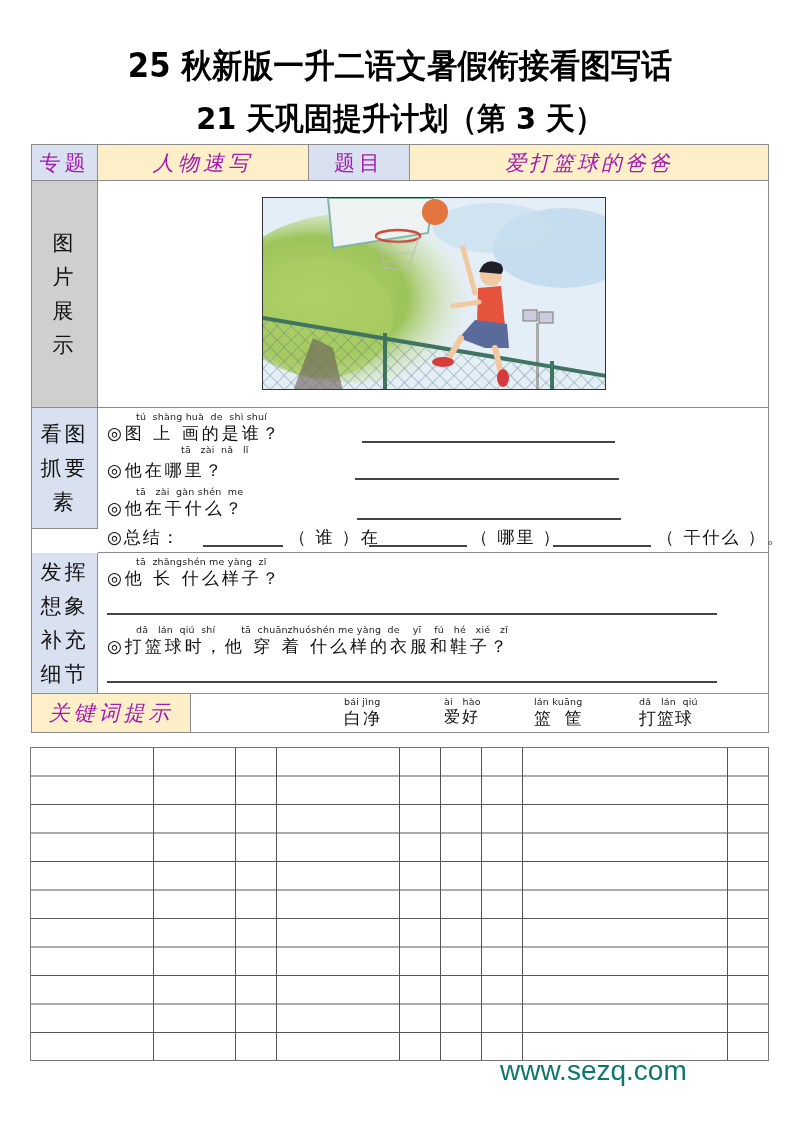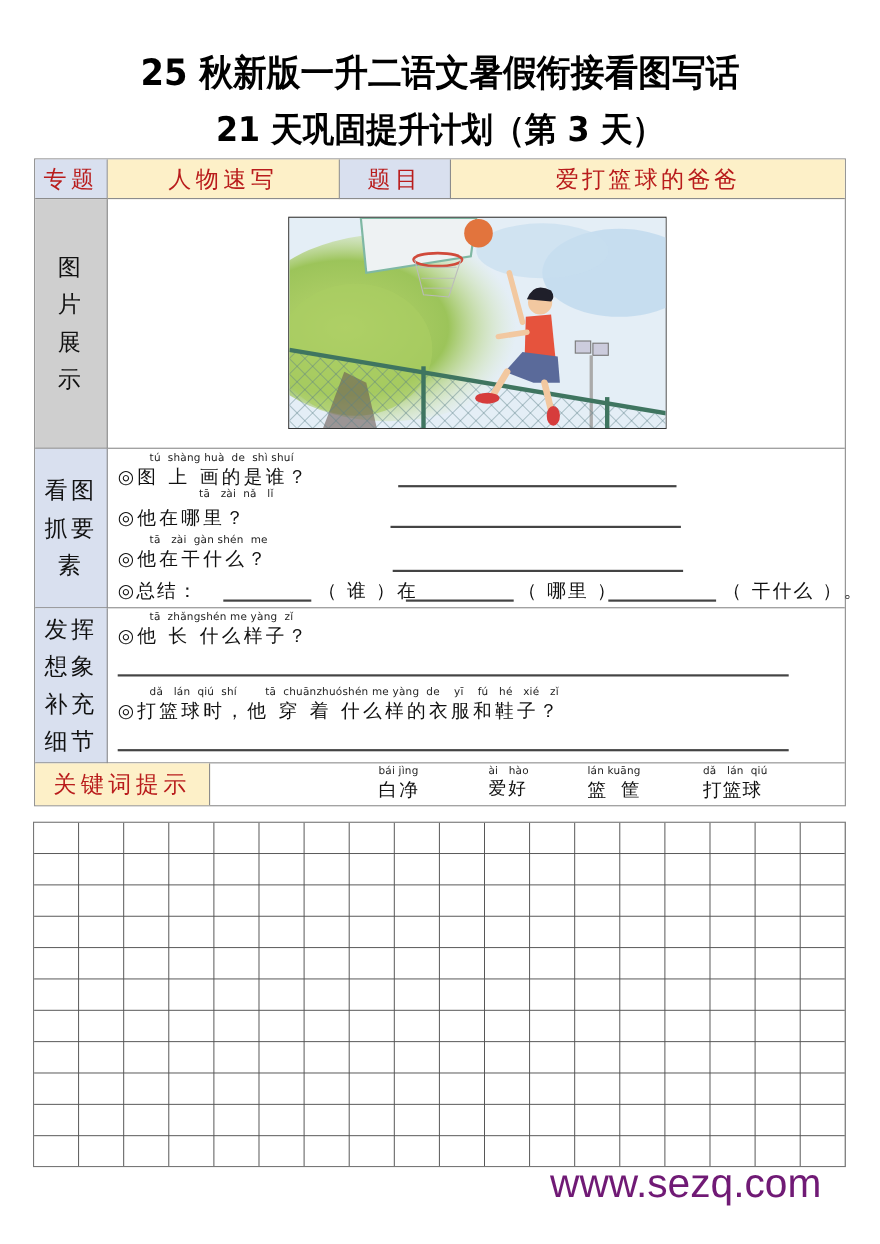--- a/index.html
+++ b/index.html
@@ -8,44 +8,44 @@
 
     .title { position: absolute; left: 0; width: 800px; text-align: center; font-weight: bold; color: #000;
              font-family: "DejaVu Sans", "Liberation Sans", sans-serif; letter-spacing: 0px; }
     .title1 { top: 44px; font-size: 33px; line-height: 44px; transform: scaleX(0.93); }
     .title2 { top: 96px; font-size: 31px; line-height: 44px; transform: scaleX(0.93); }
 
     .sheet { position: absolute; left: 31px; top: 144px; width: 738px; height: 589px; border: 1.5px solid #8c8c8c; }
     .cell { position: absolute; border-right: 1.5px solid #8c8c8c; border-bottom: 1.5px solid #8c8c8c; }
     .lbl-blue { background: #d9e0ef; }
     .lbl-gray { background: #cfcfcf; }
-    .lbl-yellow { background: #fdf0c8; }
+    .lbl-yellow { background: #fdf0c8; font-style: italic; }
 
     .center { display: flex; align-items: center; justify-content: center; text-align: center; }
-    .hdr-text { font-size: 21px; letter-spacing: 4px; color: #b91c1c; }
+    .hdr-text { font-size: 21px; letter-spacing: 4px; color: #a21caf; }
 
     .vlabel { font-size: 21px; line-height: 34px; text-align: center; color: #111; letter-spacing: 3px; }
 
     .photo { position: absolute; left: 230px; top: 52px; width: 344px; height: 193px; border: 1.5px solid #333; overflow: hidden;
              background: linear-gradient(180deg, #e9f1f8 0%, #cfe2f1 40%, #dbe8f3 100%); }
 
     .q { position: absolute; font-family: "DejaVu Serif", "Liberation Serif", serif; font-size: 17px; color: #111; }
     .py { position: absolute; font-size: 9.5px; color: #222; font-family: "DejaVu Sans", "Liberation Sans", sans-serif; letter-spacing: 0.2px; white-space: pre; }
     .qtext { position: absolute; white-space: pre; letter-spacing: 3px; }
     .line { position: absolute; height: 1.5px; background: #444; }
 
     .grid { position: absolute; left: 30px; top: 747px; width: 739px; height: 314px;
             border: 1.5px solid #777;
             background-image:
               linear-gradient(to right, #555 1px, transparent 1px),
               linear-gradient(to bottom, #555 1px, transparent 1px);
             background-size: 41px 28.5px;
             background-position: -1px -1px; }
 
-    .watermark { position: absolute; left: 500px; top: 1055px; font-size: 37px; color: #701a75; font-family: "Liberation Sans", "DejaVu Sans", sans-serif; letter-spacing: 0px; }
+    .watermark { position: absolute; left: 500px; top: 1055px; font-size: 28px; color: #0f766e; font-family: "Liberation Sans", "DejaVu Sans", sans-serif; letter-spacing: 0px; }
   </style>
 </head>
 <body>
 
 <div class="title title1">25 秋新版一升二语文暑假衔接看图写话</div>
 <div class="title title2">21 天巩固提升计划（第 3 天）</div>
 
 <div class="sheet">
 
   <div class="cell lbl-blue center" style="left:0;top:0;width:66px;height:36px;">
@@ -114,21 +114,21 @@
         <path d="M190 108 L216 104" stroke="#f2c8a0" stroke-width="5" stroke-linecap="round"></path>
         <path d="M212 122 L244 126 L246 150 L222 150 L196 140 Z" fill="#5a6a9a"></path>
         <path d="M198 140 L186 160" stroke="#f2c8a0" stroke-width="6" stroke-linecap="round"></path>
         <path d="M232 150 L238 175" stroke="#f2c8a0" stroke-width="6" stroke-linecap="round"></path>
         <ellipse cx="180" cy="164" rx="11" ry="5" fill="#d63c3c"></ellipse>
         <ellipse cx="240" cy="180" rx="6" ry="9" fill="#d63c3c"></ellipse>
       </svg>
     </div>
   </div>
 
-  <div class="cell lbl-blue center" style="left:0;top:263px;width:66px;height:145px;">
+  <div class="cell lbl-blue center" style="left:0;top:263px;width:66px;height:121px;">
     <div class="vlabel">
       <div>看图</div>
       <div>抓要</div>
       <div>素</div>
     </div>
   </div>
   <div class="cell" style="left:66px;top:263px;width:670px;height:145px;border-right:none;">
 
     <div class="py" style="left:38px;top:3px;">tú  shàng huà  de  shì shuí</div>
     <div class="q" style="left:9px;top:14px;">

